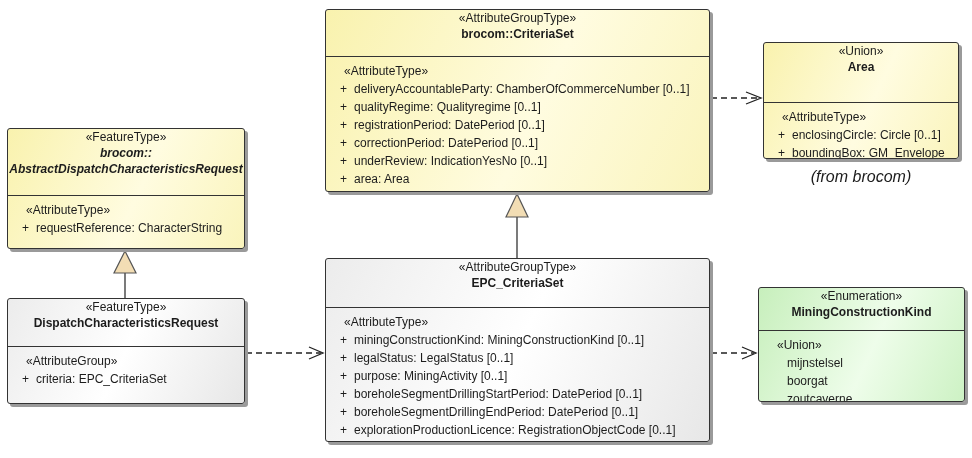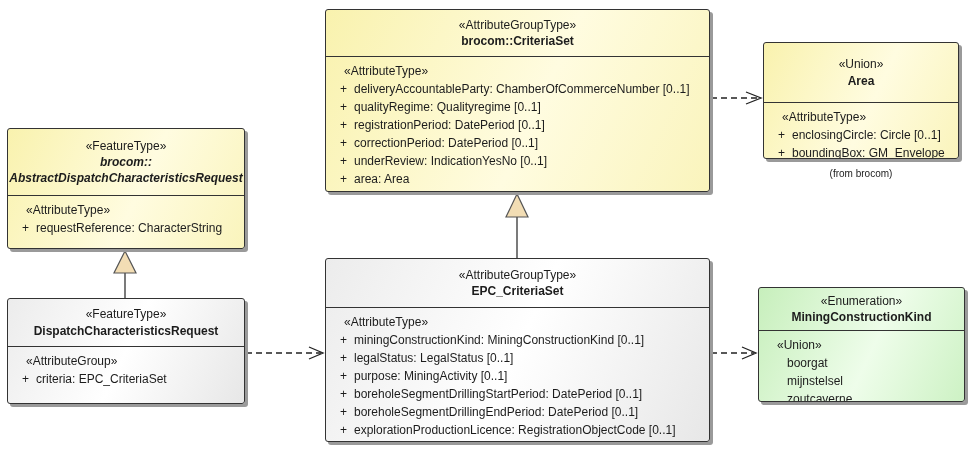--- a/index.html
+++ b/index.html
@@ -27,21 +27,21 @@
     flex-direction: column;
   }
   .fill-yellow { background: linear-gradient(115deg, #f9f2ae 0%, #fffce0 55%, #faf4bc 100%); }
   .fill-plain  { background: linear-gradient(115deg, #ececec 0%, #ffffff 50%, #e7e7e7 100%); }
   .fill-green  { background: linear-gradient(115deg, #c7efbc 0%, #eefdea 55%, #cdf2c4 100%); }
   .uml-head {
     box-sizing: border-box;
     border-bottom: 1px solid #333333;
     display: flex;
     flex-direction: column;
-    justify-content: center;
+    justify-content: flex-start;
     align-items: center;
     text-align: center;
     flex: 0 0 auto;
     line-height: 1.35;
   }
   .stereotype { font-size: 12px; }
   .cls-name { font-size: 12px; font-weight: bold; }
   .cls-name.italic { font-style: italic; }
   .uml-body {
     box-sizing: border-box;
@@ -51,21 +51,22 @@
     overflow: hidden;
   }
   .section-label { padding-left: 14px; line-height: 17px; }
   .attr-row { display: flex; line-height: 18px; }
   .attr-row .vis { flex: 0 0 24px; padding-left: 10px; box-sizing: border-box; }
   .attr-row .attr-text { white-space: nowrap; }
   .note-label {
     position: absolute;
     left: 763px; top: 168px; width: 196px;
     text-align: center;
-    font-size: 10px;
+    font-size: 16px;
+    font-style: italic;
     color: #1c1c1c;
   }
   
   #box-criteria-set        { left: 325px; top: 9px;   width: 385px; height: 183px; }
   #box-criteria-set .uml-head { height: 47px; }
   #box-area                { left: 763px; top: 42px;  width: 196px; height: 117px; }
   #box-area .uml-head      { height: 60px; }
   #box-abstract-request    { left: 7px;   top: 128px; width: 238px; height: 121px; }
   #box-abstract-request .uml-head { height: 67px; }
   #box-dispatch-request    { left: 7px;   top: 298px; width: 238px; height: 106px; }
@@ -237,25 +238,25 @@
   <div class="uml-box fill-green" id="box-mining-kind">
     <div class="uml-head">
       <div class="stereotype">«Enumeration»</div>
       <div class="cls-name">MiningConstructionKind</div>
     </div>
     <div class="uml-body">
       <div class="section-label">«Union»</div>
       <div>
           <div class="attr-row">
             <span class="vis"></span>
+            <span class="attr-text">mijnstelsel</span>
+          </div>
+          <div class="attr-row">
+            <span class="vis"></span>
             <span class="attr-text">boorgat</span>
-          </div>
-          <div class="attr-row">
-            <span class="vis"></span>
-            <span class="attr-text">mijnstelsel</span>
           </div>
           <div class="attr-row">
             <span class="vis"></span>
             <span class="attr-text">zoutcaverne</span>
           </div>
         </div>
     </div>
   </div>
 
 </div>

